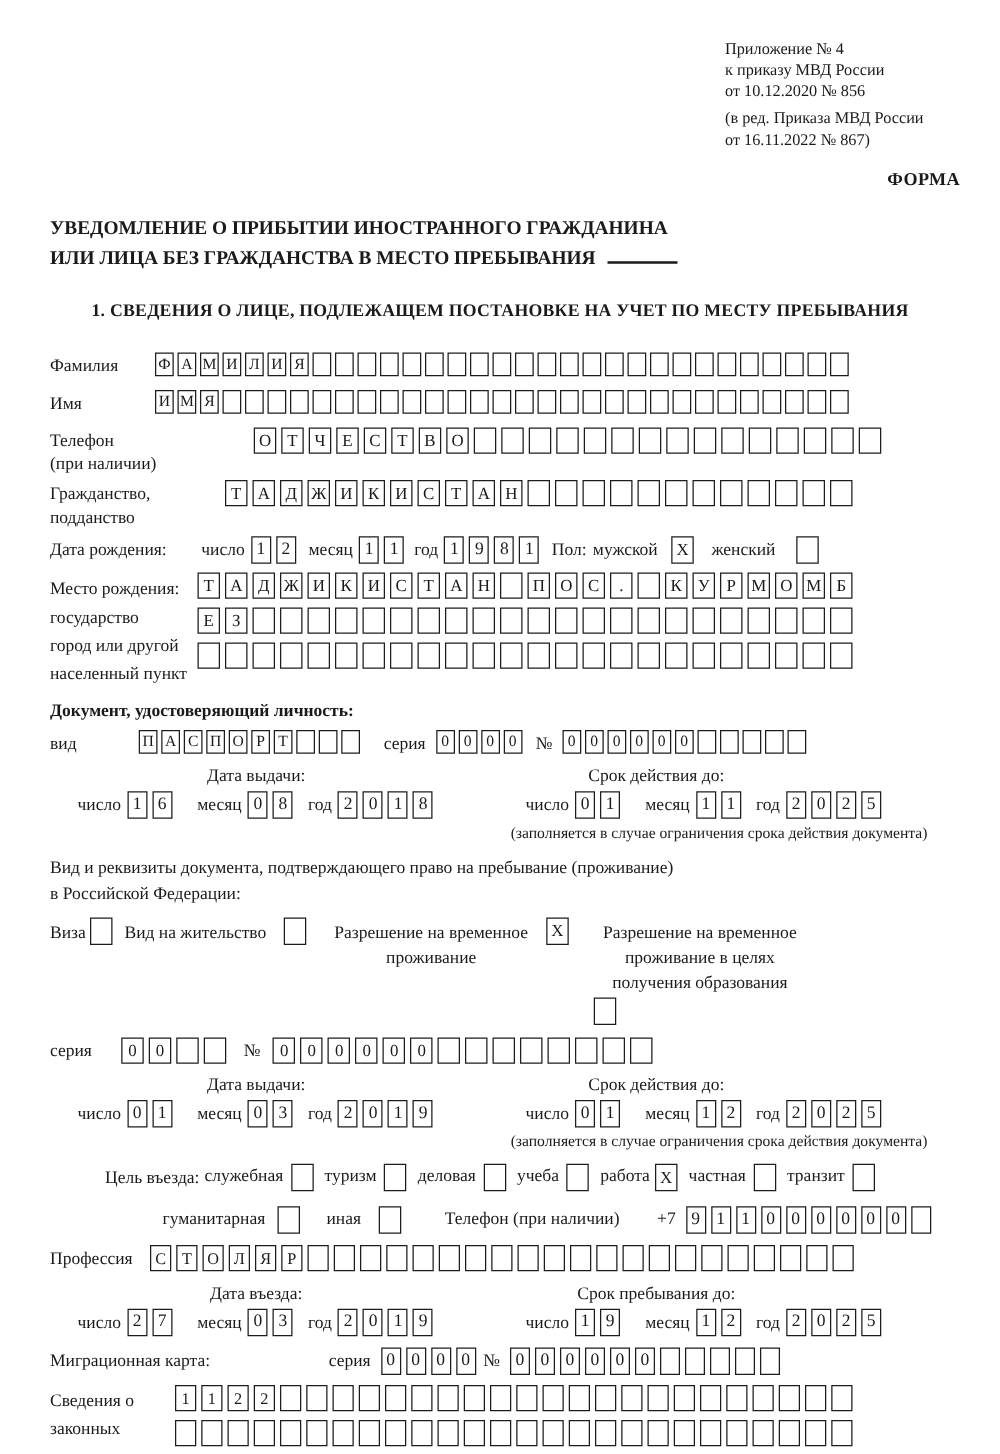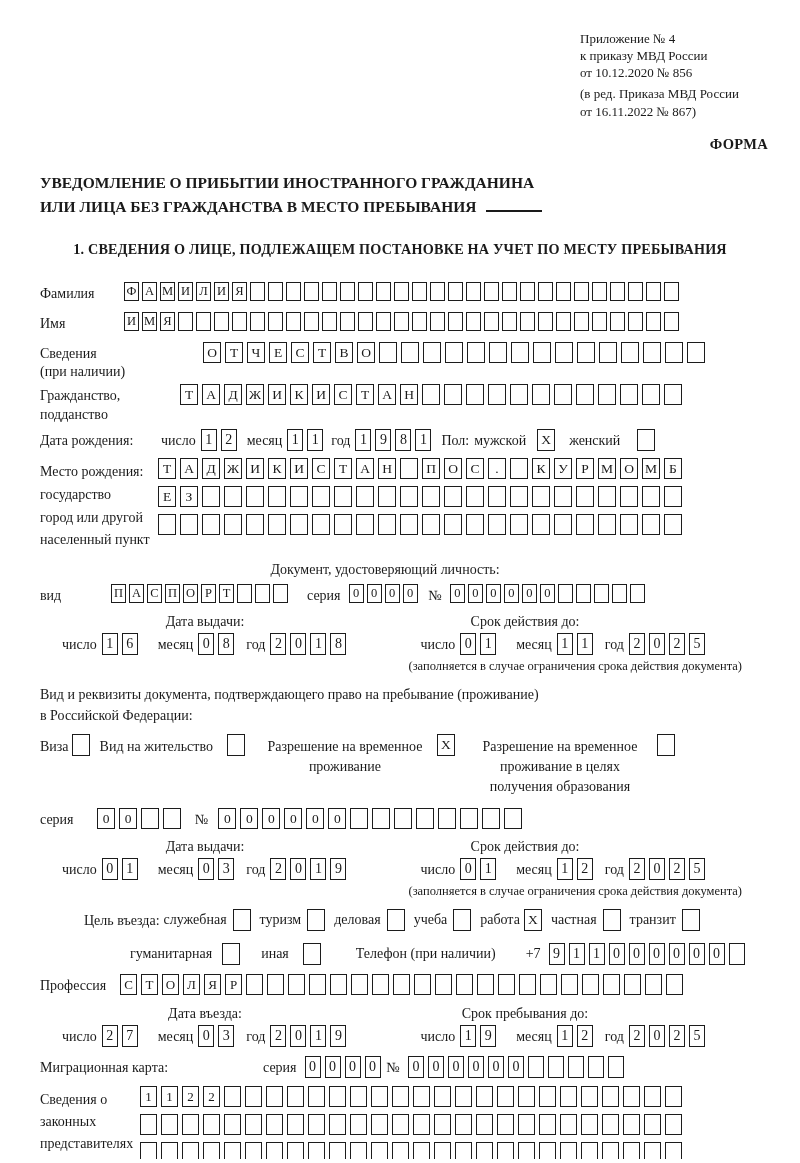--- a/index.html
+++ b/index.html
@@ -32,21 +32,21 @@
   .cbx { width:18px; height:22px; line-height:20px; font-size:13.5px; margin:0 0 0 6px; }
   .dlbl { padding-top:4px; margin-right:5px; }
   .dgroup { display:flex; align-items:flex-start; }
   .dgroup .date { margin-right:8px; }
   .dates-head { display:flex; margin-top:10px; }
   .dates-head .dh1 { flex:0 0 330px; text-align:center; }
   .dates-head .dh2 { flex:0 0 310px; text-align:center; }
   .dates-row { display:flex; margin-top:3px; margin-left:22px; }
   .dates-row .gap { flex:0 0 62px; }
   .note { font-size:12.5px; text-align:right; padding-right:48px; margin-top:4px; }
-  .doc-head { text-align:center; font-weight:normal; margin-top:10px; margin-right:60px; }
+  .doc-head { font-weight:bold; margin-top:10px; margin-right:60px; }
   .intro { margin-top:10px; line-height:1.5; }
   
   .opts { display:flex; align-items:flex-start; margin-top:8px; }
   .opt { display:flex; align-items:flex-start; margin-right:14px; }
   .opt .olbl { padding-top:3px; line-height:1.45; }
   .opt-c .olbl { text-align:center; }
   .opt3 .olbl { width:172px; }
   .opt4 .olbl { width:182px; }
   
   .purp { display:flex; align-items:flex-start; margin-top:10px; }
@@ -151,21 +151,21 @@
         <span class="box"></span>
         <span class="box"></span>
         <span class="box"></span>
         <span class="box"></span>
         <span class="box"></span>
       </div>
   </div>
 
   <div class="row">
     <div class="lbl" style="width:163px;">
-      <div>Сведения</div>
+      <div>Телефон</div>
       <div>(при наличии)</div>
     </div>
     <div class="cells cells-md">
         <span class="box">О</span>
         <span class="box">Т</span>
         <span class="box">Ч</span>
         <span class="box">Е</span>
         <span class="box">С</span>
         <span class="box">Т</span>
         <span class="box">В</span>
@@ -432,21 +432,21 @@
       <span class="box cbx" style="margin-left:3px;"></span>
     </div>
     <div class="opt">
       <span class="olbl">Вид на жительство</span>
       <span class="box cbx" style="margin-left:14px;"></span>
     </div>
     <div class="opt opt-c opt3">
       <span class="olbl">Разрешение на временное проживание</span>
       <span class="box cbx">X</span>
     </div>
-    <div class="opt opt-c opt4" style="margin-right:0;">
+    <div class="opt opt-c opt4" style="margin-right:0;flex-direction:column;">
       <span class="olbl">Разрешение на временное проживание в целях получения образования</span>
       <span class="box cbx"></span>
     </div>
   </div>
 
   <div class="row" style="margin-top:10px;">
     <span class="dlbl" style="width:52px;">серия</span>
     <span class="cells cells-md">
         <span class="box">0</span>
         <span class="box">0</span>

